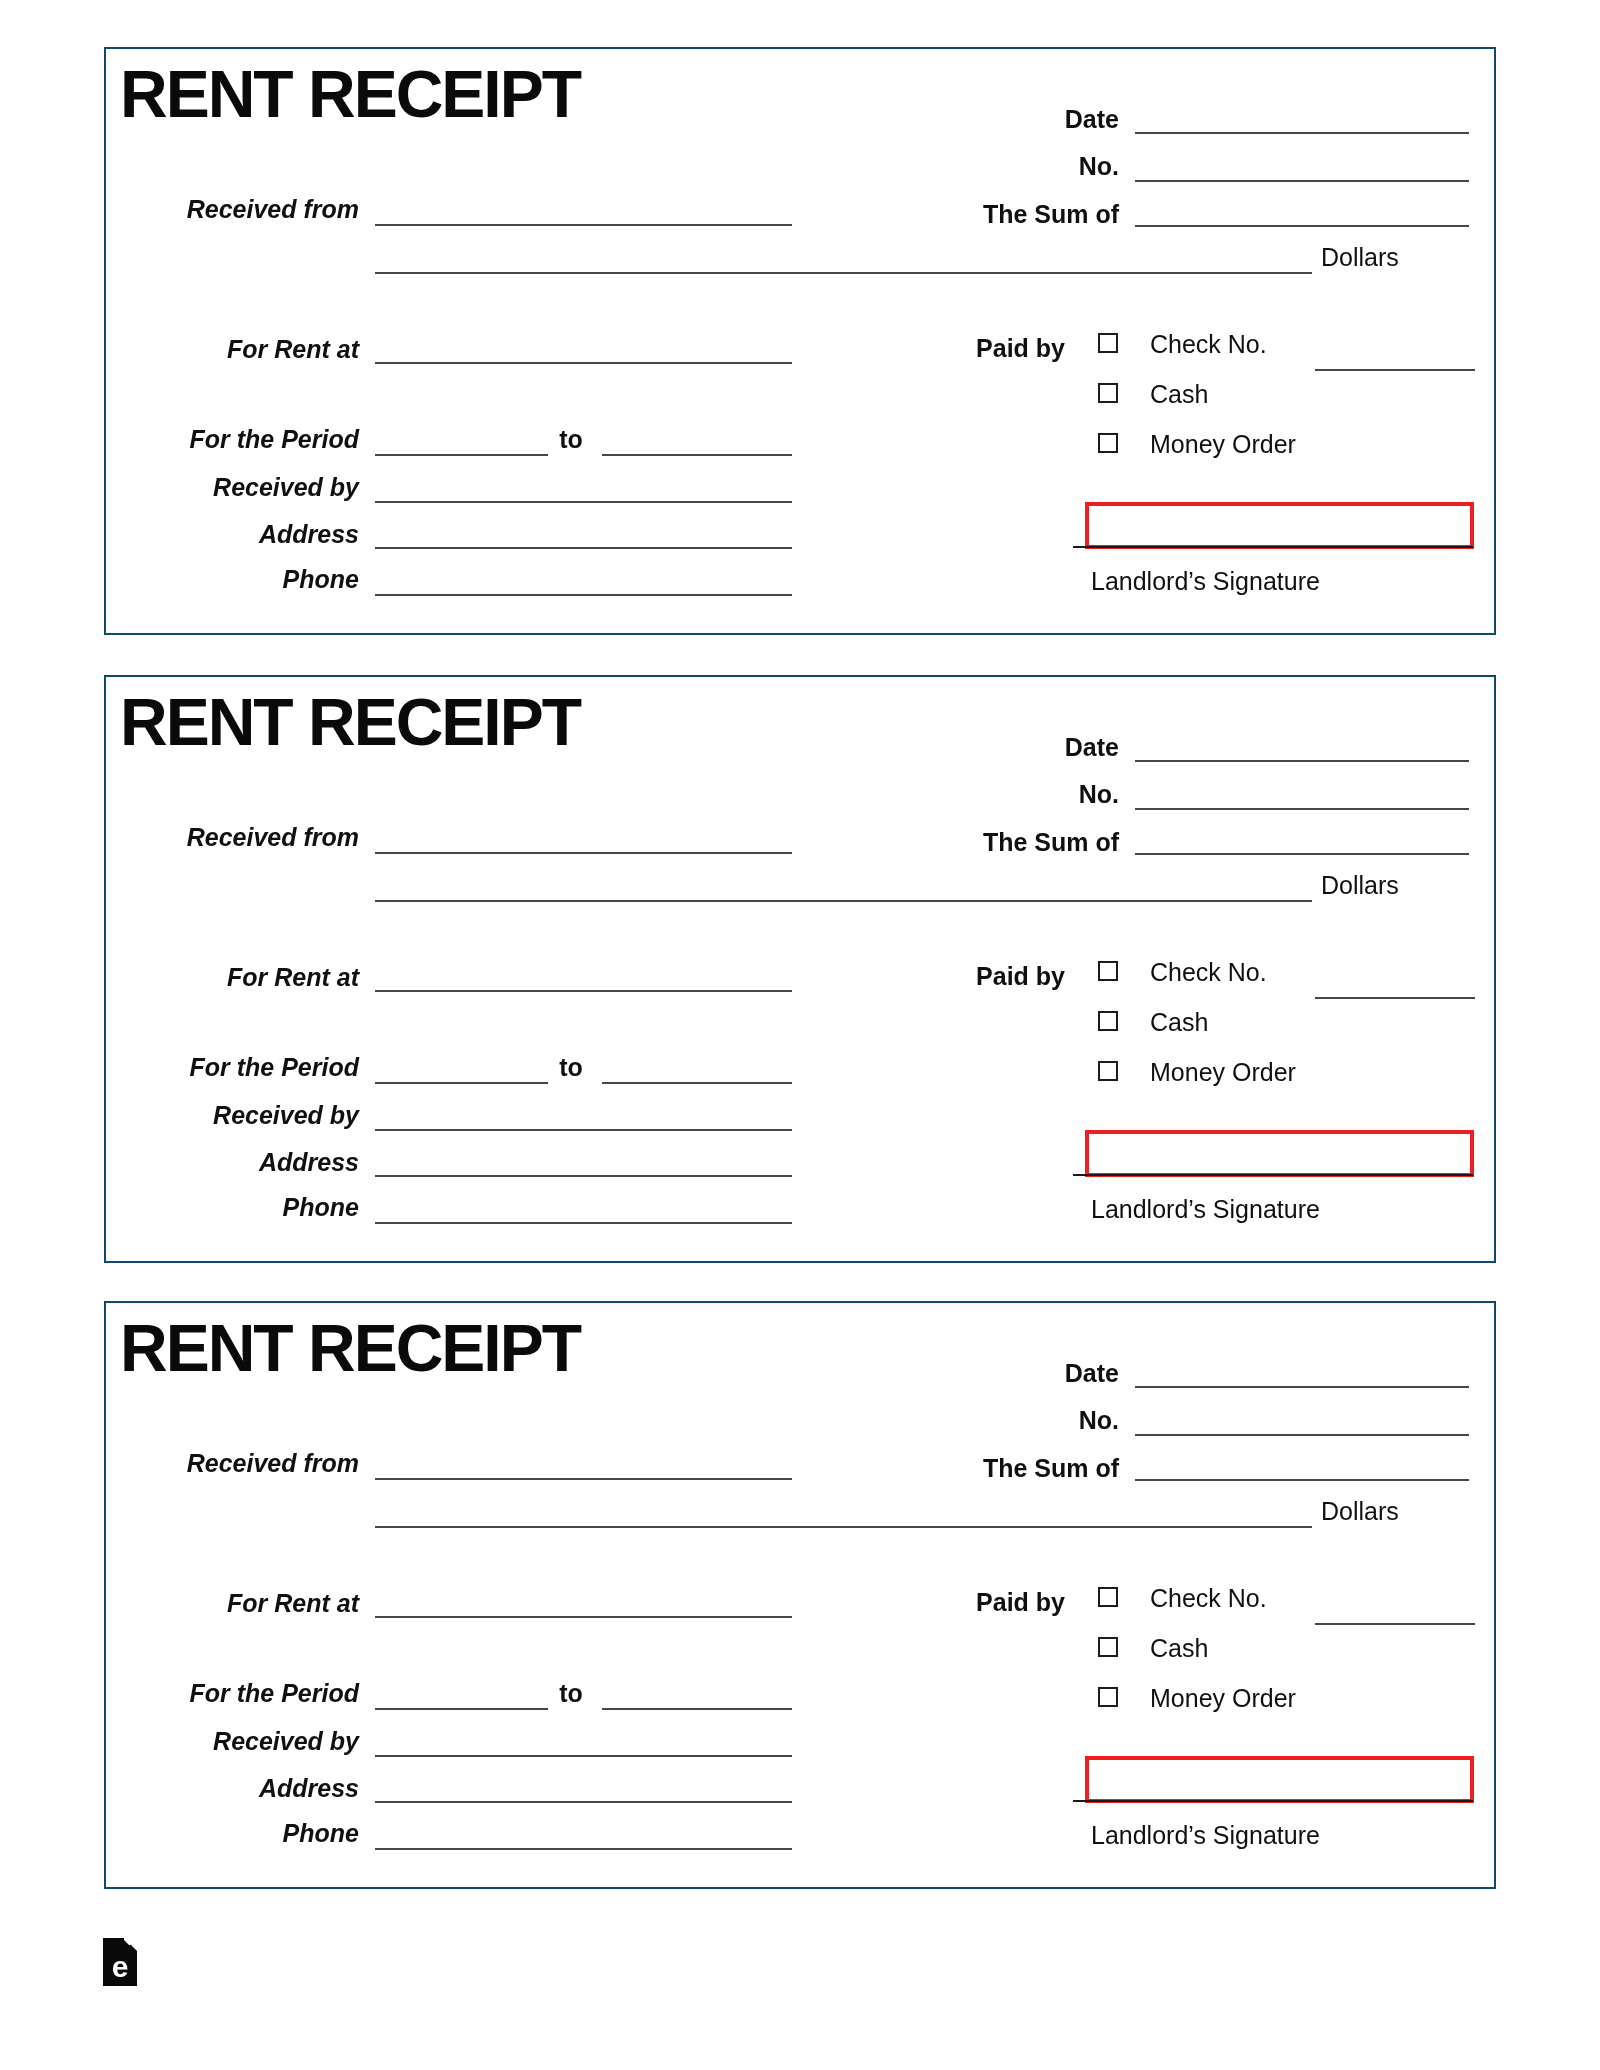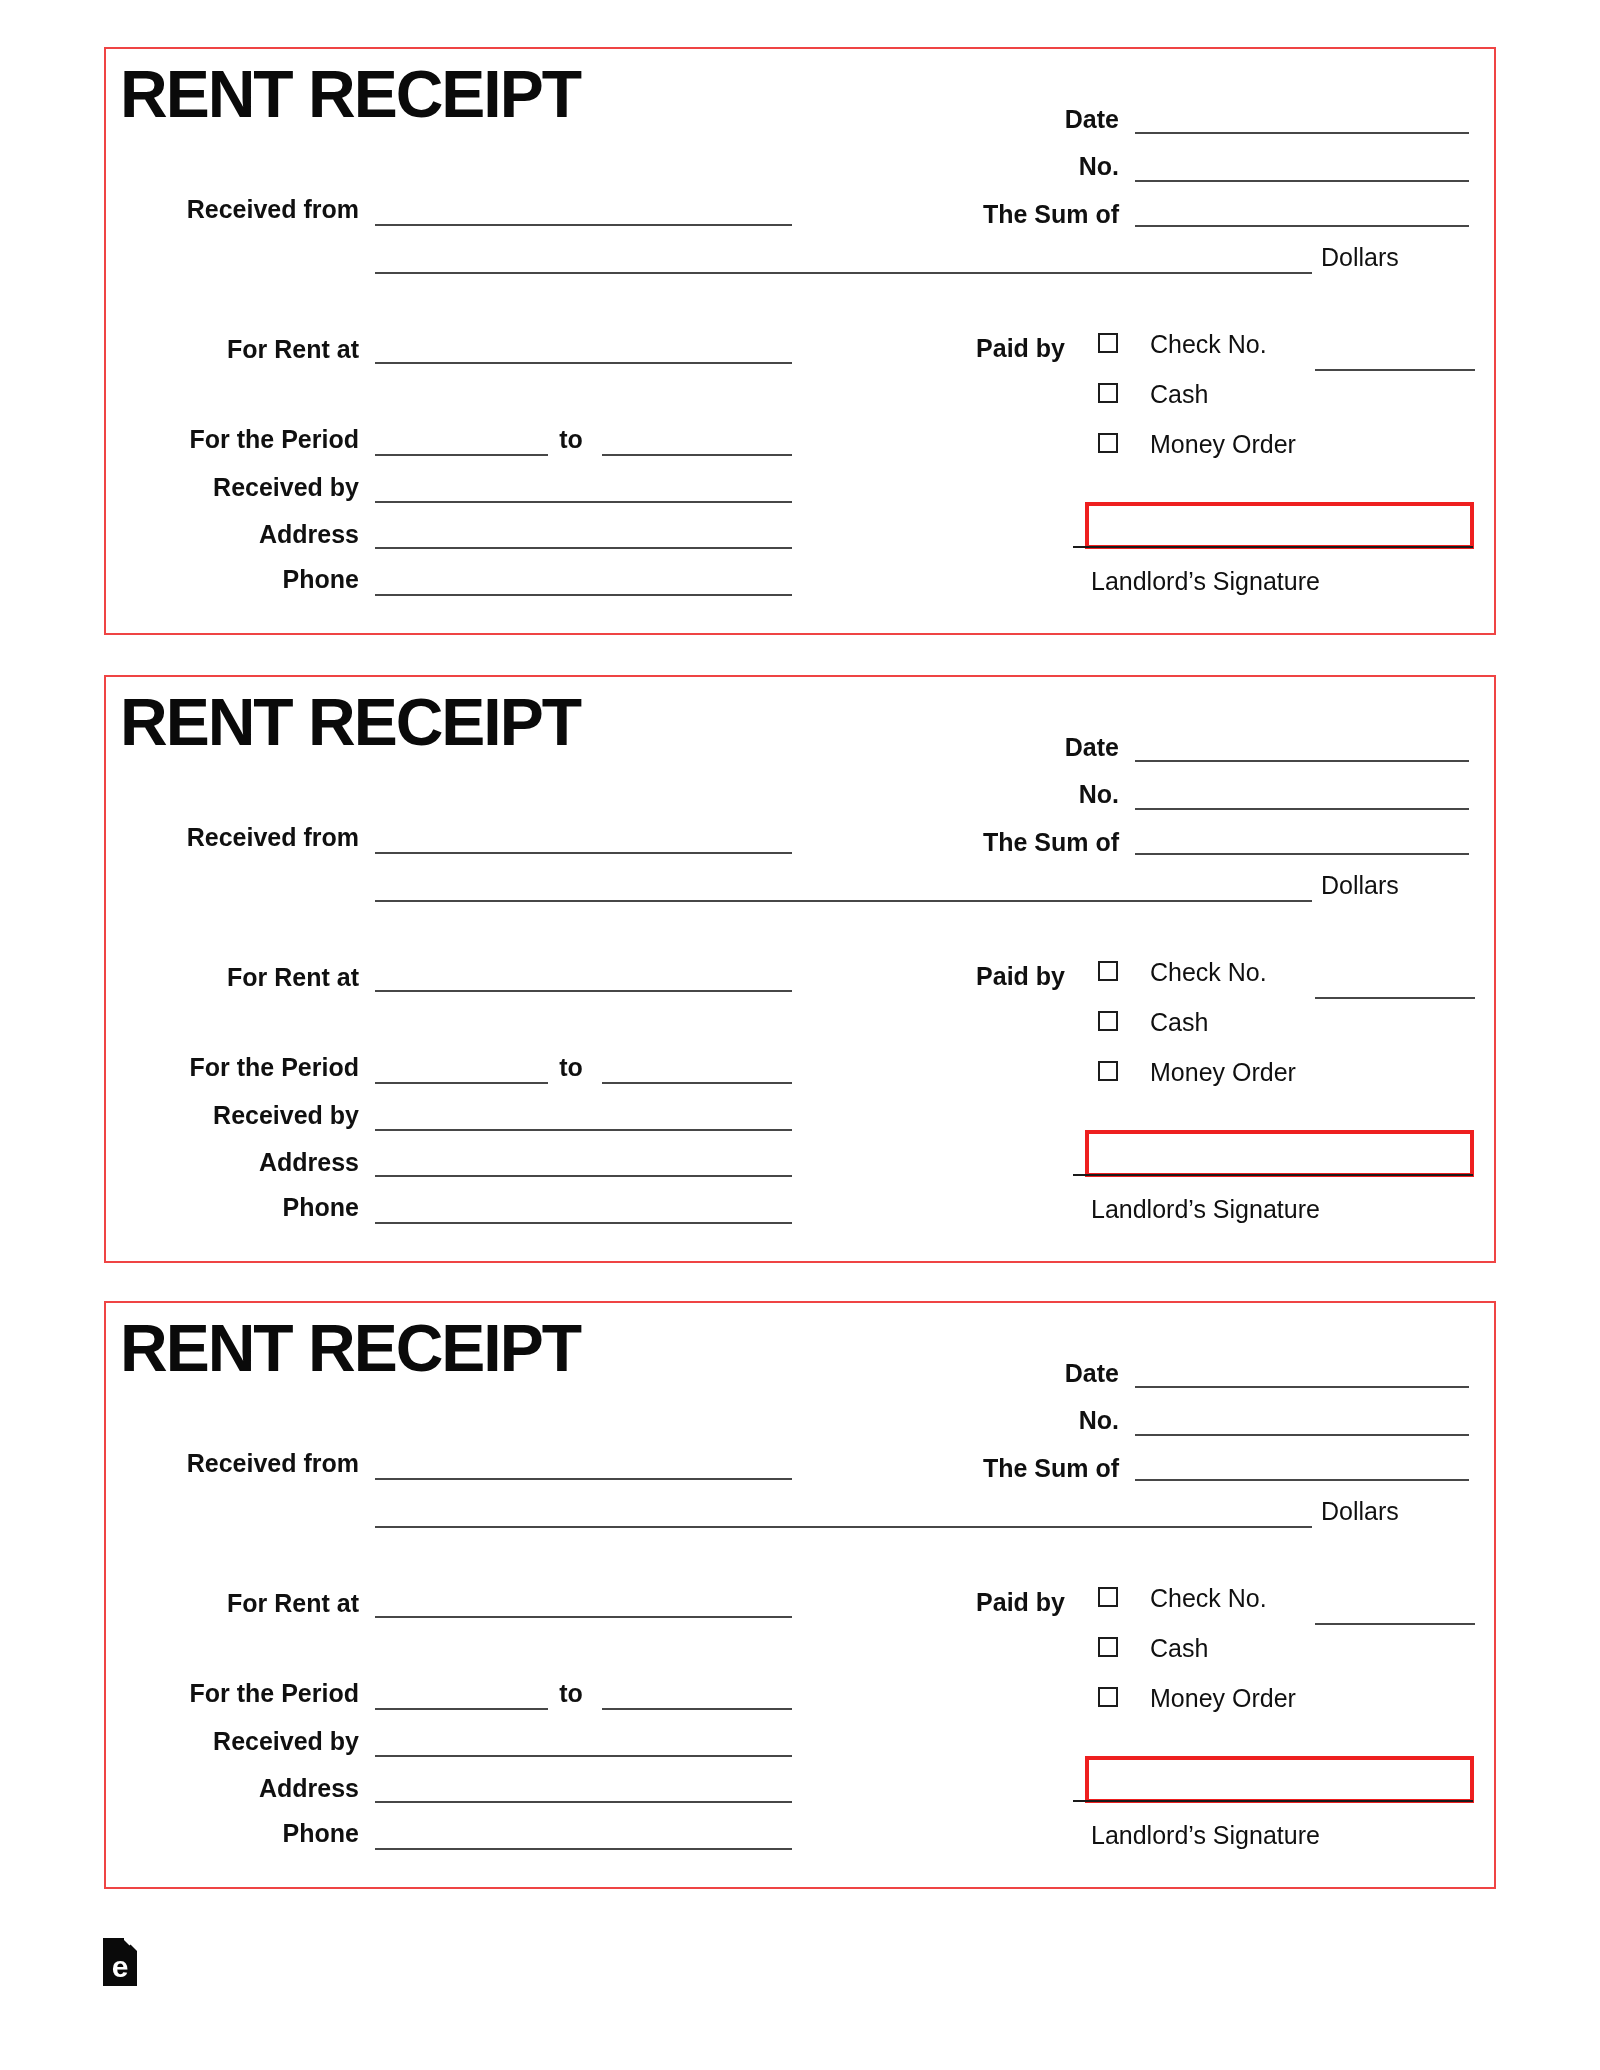--- a/index.html
+++ b/index.html
@@ -3,31 +3,31 @@
 <meta charset="utf-8">
 <style>
   html,body{margin:0;padding:0;}
   body{
     width:1600px;height:2070px;position:relative;background:#ffffff;
     font-family:"Liberation Sans","DejaVu Sans",sans-serif;color:#111;
     overflow:hidden;
   }
   .receipt{
     position:absolute;left:104px;width:1392px;height:588px;
-    border:2px solid #ef4444;background:#fff;box-sizing:border-box;
+    border:2px solid #0c4a6e;background:#fff;box-sizing:border-box;
   }
   .title{
     position:absolute;left:14px;top:12px;font-size:66px;font-weight:bold;
     letter-spacing:-2px;color:#0a0a0a;white-space:nowrap;line-height:1;
   }
   .lbl{
     position:absolute;font-size:25px;font-weight:bold;color:#101010;
     line-height:28px;white-space:nowrap;
   }
-  .lbl-r{text-align:right;width:250px;left:3px;}
+  .lbl-r{text-align:right;width:250px;left:3px;font-style:italic;}
   .rlbl-r{text-align:right;width:260px;left:753px;}
   .plain{font-weight:normal;}
   .fline{
     position:absolute;height:2px;background:#474747;
   }
   .fline .val{
     position:absolute;bottom:4px;left:4px;font-size:22px;font-weight:normal;
     white-space:nowrap;color:#111;
   }
   .cb{

